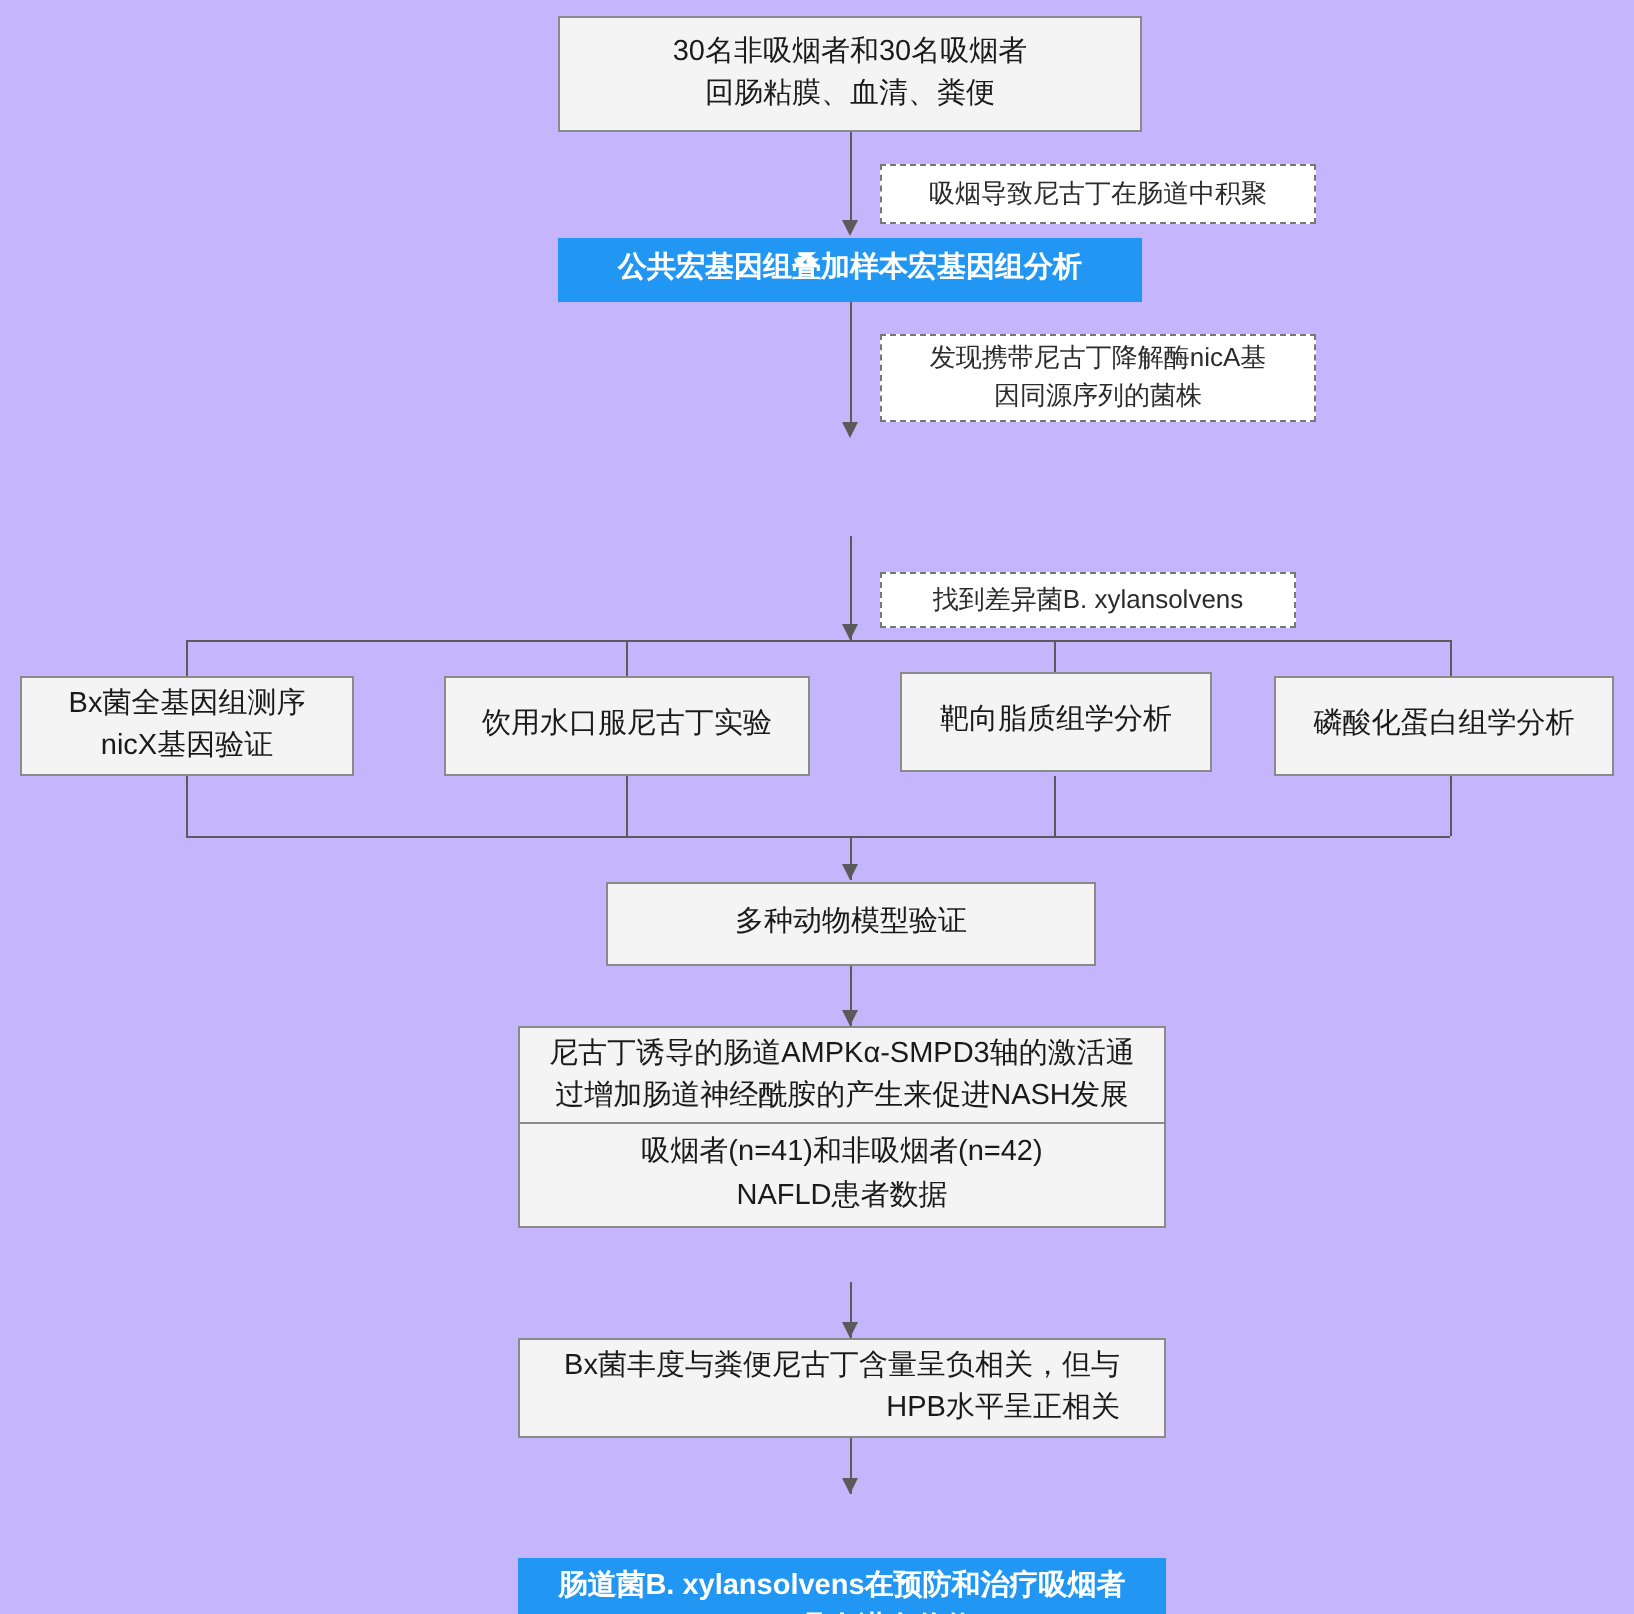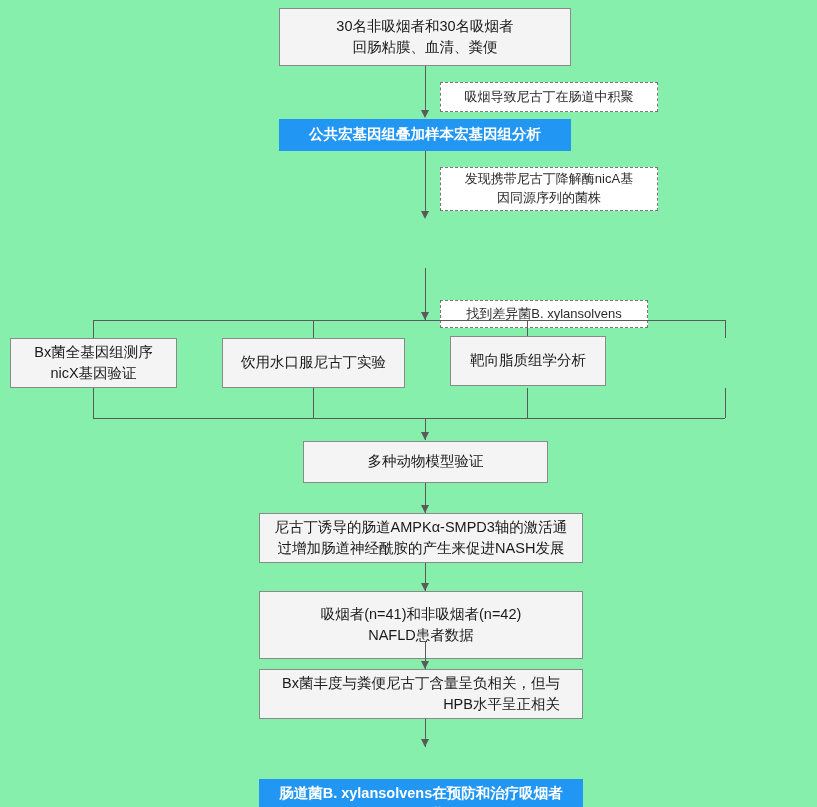--- a/index.html
+++ b/index.html
@@ -7,21 +7,21 @@
     padding: 0;
     background: #ffffff;
   }
   body {
     font-family: "Liberation Sans", "DejaVu Sans", sans-serif;
   }
   #canvas {
     position: relative;
     width: 817px;
     height: 807px;
-    background: #86efac;
+    background: #c4b5fd;
     overflow: hidden;
   }
 
   
   .node {
     position: absolute;
     box-sizing: border-box;
     display: flex;
     align-items: center;
     justify-content: center;
@@ -87,32 +87,33 @@
   <div class="vline" style="left:425px; top:151px; height:66px;"></div>
   <div class="arrowhead" style="left:420.5px; top:211px;"></div>
 
   <div class="node note" style="left:440px; top:167px; width:218px; height:44px;">发现携带尼古丁降解酶nicA基
 因同源序列的菌株</div>
 
 
   <div class="vline" style="left:425px; top:268px; height:52px;"></div>
   <div class="arrowhead" style="left:420.5px; top:312px;"></div>
 
-  <div class="node note" style="left:440px; top:300px; width:208px; height:28px;">找到差异菌B. xylansolvens</div>
+  <div class="node note" style="left:440px; top:286px; width:208px; height:28px;">找到差异菌B. xylansolvens</div>
 
   <div class="hline" style="left:93px; top:320px; width:632px;"></div>
   <div class="vline" style="left:93px; top:320px; height:18px;"></div>
   <div class="vline" style="left:313px; top:320px; height:18px;"></div>
   <div class="vline" style="left:527px; top:320px; height:18px;"></div>
   <div class="vline" style="left:725px; top:320px; height:18px;"></div>
 
   <div class="node solid" style="left:222px; top:338px; width:183px; height:50px;">饮用水口服尼古丁实验</div>
   <div class="node solid" style="left:10px; top:338px; width:167px; height:50px;">Bx菌全基因组测序
 nicX基因验证</div>
   <div class="node solid" style="left:450px; top:336px; width:156px; height:50px;">靶向脂质组学分析</div>
+  <div class="node solid" style="left:637px; top:338px; width:170px; height:50px;">磷酸化蛋白组学分析</div>
 
   <div class="vline" style="left:93px; top:388px; height:30px;"></div>
   <div class="vline" style="left:313px; top:388px; height:30px;"></div>
   <div class="vline" style="left:527px; top:388px; height:30px;"></div>
   <div class="vline" style="left:725px; top:388px; height:30px;"></div>
   <div class="hline" style="left:93px; top:418px; width:632px;"></div>
 
   <div class="vline" style="left:425px; top:418px; height:22px;"></div>
   <div class="arrowhead" style="left:420.5px; top:432px;"></div>
 
@@ -120,21 +121,21 @@
 
   <div class="vline" style="left:425px; top:483px; height:30px;"></div>
   <div class="arrowhead" style="left:420.5px; top:505px;"></div>
 
   <div class="node solid" style="left:259px; top:513px; width:324px; height:50px;">尼古丁诱导的肠道AMPKα-SMPD3轴的激活通
 过增加肠道神经酰胺的产生来促进NASH发展</div>
 
   <div class="vline" style="left:425px; top:563px; height:28px;"></div>
   <div class="arrowhead" style="left:420.5px; top:583px;"></div>
 
-  <div class="node solid" style="left:259px; top:591px; width:324px; height:68px;">吸烟者(n=41)和非吸烟者(n=42)
+  <div class="node solid" style="left:259px; top:561px; width:324px; height:53px;">吸烟者(n=41)和非吸烟者(n=42)
 NAFLD患者数据</div>
 
   <div class="vline" style="left:425px; top:641px; height:28px;"></div>
   <div class="arrowhead" style="left:420.5px; top:661px;"></div>
 
   <div class="node solid" style="left:259px; top:669px; width:324px; height:50px;text-align:right;">Bx菌丰度与粪便尼古丁含量呈负相关，但与
 HPB水平呈正相关</div>
 
   <div class="vline" style="left:425px; top:719px; height:28px;"></div>
   <div class="arrowhead" style="left:420.5px; top:739px;"></div>

